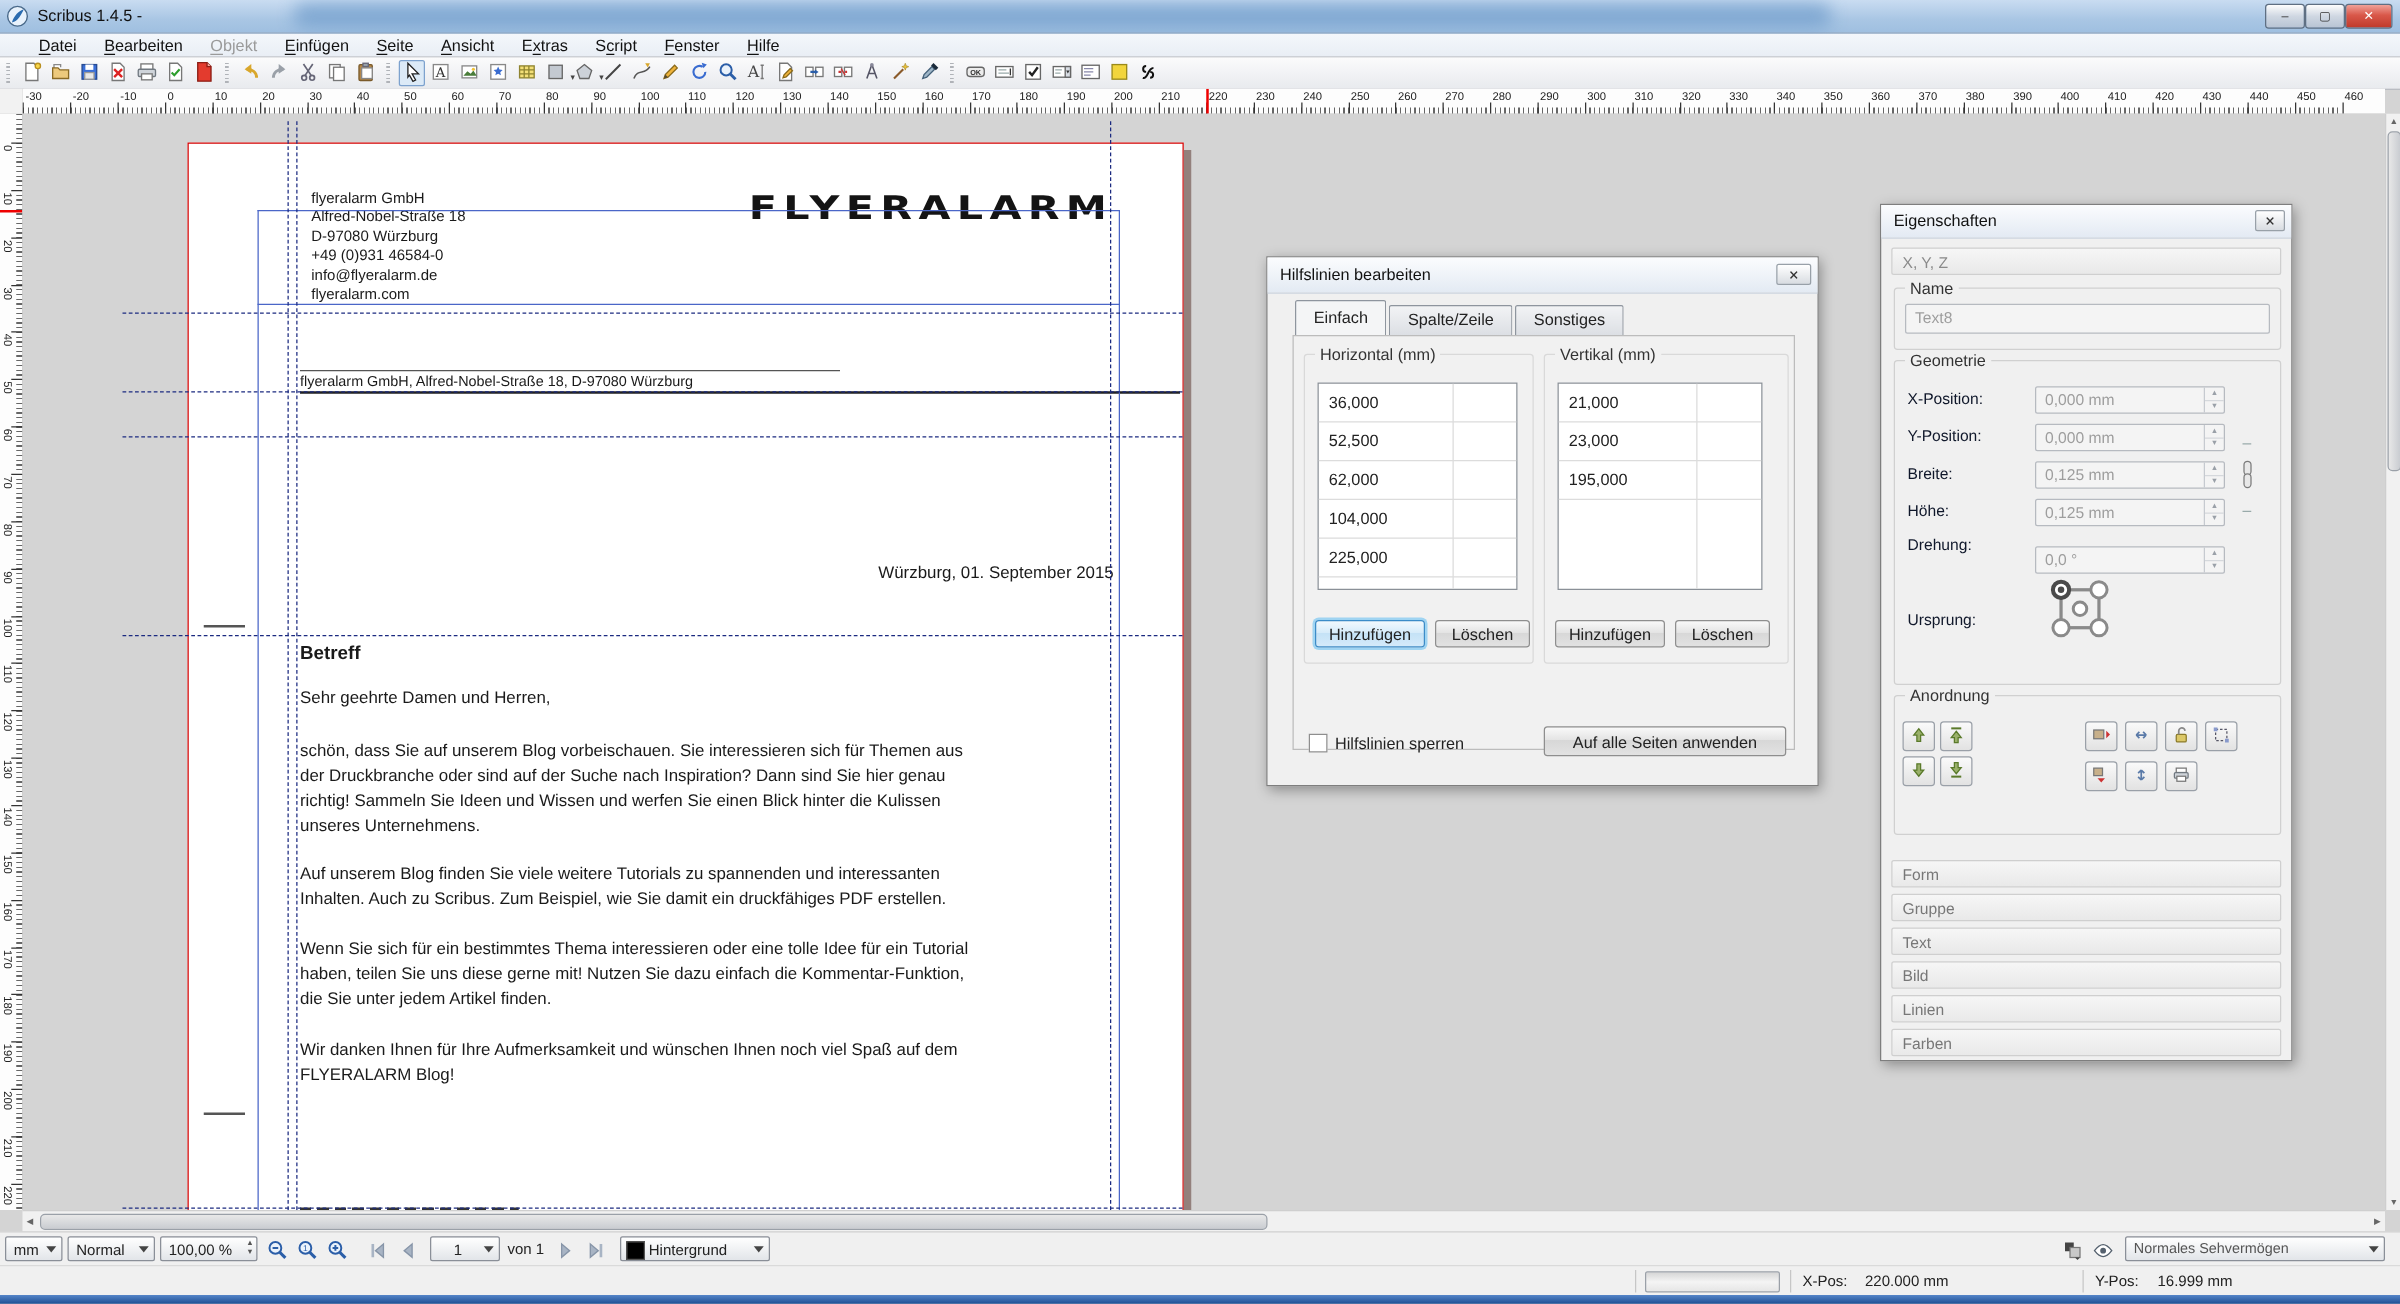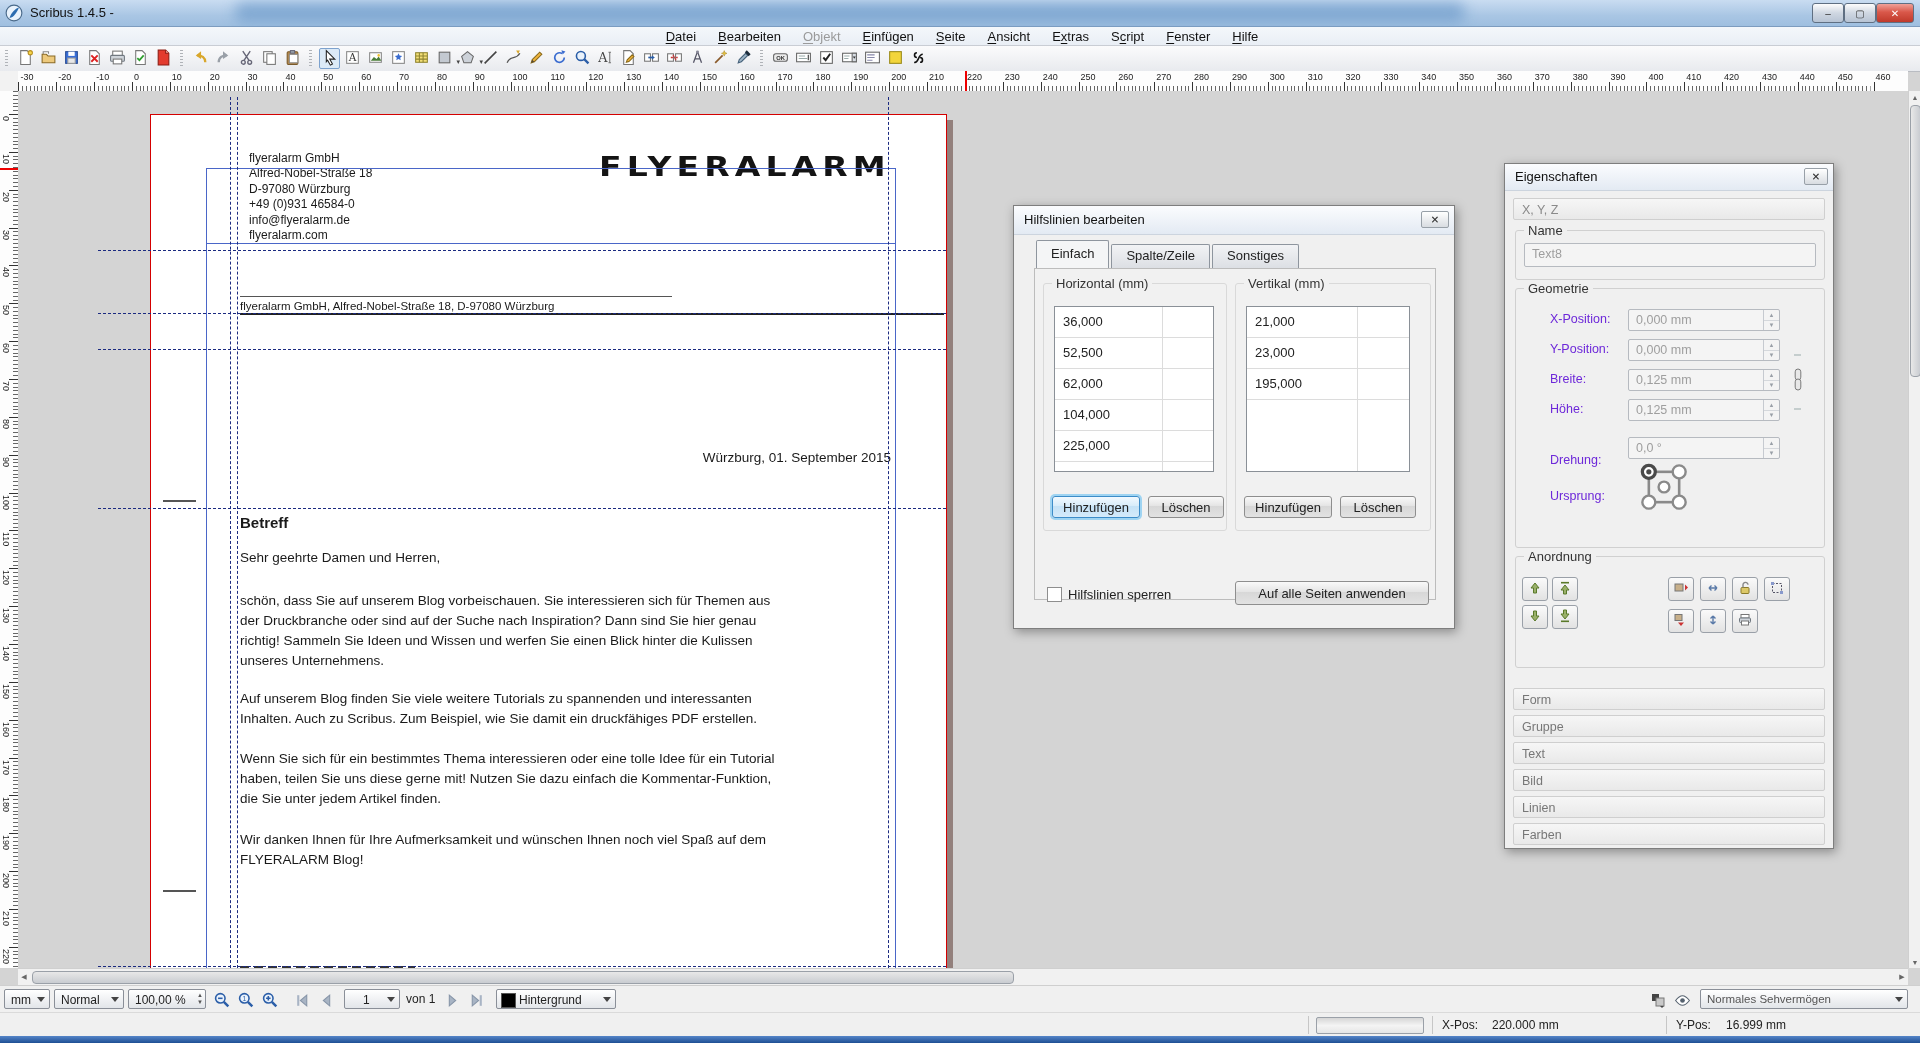--- a/index.html
+++ b/index.html
@@ -9,21 +9,21 @@
 
   
   .titlebar{left:0;top:0;width:1920px;height:26px;background:linear-gradient(#c9dcf1,#a9c6e4 60%,#9fbfe0);border-bottom:1px solid #7d9cbf;}
   .titlebar .app-icon{left:5px;top:4px;width:18px;height:18px;}
   .titlebar .title-text{left:30px;top:5px;font-size:13px;color:#111;}
   .title-blur{left:235px;top:3px;width:1230px;height:19px;background:#6f9ccb;filter:blur(7px);opacity:.75;border-radius:8px;}
   .winbtn{top:3px;height:18px;border:1px solid #5f6f82;border-radius:3px;background:linear-gradient(#fdfdfd,#cfd7e2 50%,#b8c4d4);display:flex;align-items:center;justify-content:center;font-size:10px;color:#333;}
   .winbtn.close{background:linear-gradient(#f0a198,#d9584a 45%,#c03a2b);color:#fff;}
 
   
-  .menubar{left:0;top:27px;width:1920px;height:19px;background:linear-gradient(#f4f7fb,#e9eef5);border-bottom:1px solid #c9cdd4;display:flex;align-items:center;padding-left:4px;box-sizing:border-box;justify-content:center;}
+  .menubar{left:0;top:27px;width:1920px;height:19px;background:linear-gradient(#f4f7fb,#e9eef5);border-bottom:1px solid #c9cdd4;display:flex;align-items:center;padding-left:20px;box-sizing:border-box;}
   .menu-item{padding:1px 11px;font-size:13px;color:#111;}
   .menu-item.disabled{color:#9a9a9a;}
   .menu-item u{text-underline-offset:2px;}
 
   
   .toolbar{left:0;top:46px;width:1920px;height:25px;background:linear-gradient(#fbfbfc,#e8eaee);border-bottom:1px solid #b9bcc2;display:flex;align-items:center;}
   .grip{width:3px;height:18px;margin:0 6px 0 5px;background:repeating-linear-gradient(to bottom,#b0b3b8 0 1px,transparent 1px 3px);}
   .tb-btn{width:21px;height:21px;margin:0 1px;display:flex;align-items:center;justify-content:center;border:1px solid transparent;border-radius:2px;background:transparent;padding:0;position:relative;}
   .tb-btn.pressed{background:#dceaf7;border-color:#7da2ce;}
   .tb-btn .dd{position:absolute;right:-6px;bottom:2px;font-size:7px;color:#444;}
@@ -69,21 +69,21 @@
   .grp-label{position:absolute;top:-8px;left:8px;background:#f1f1f1;padding:0 4px;font-size:13px;color:#333;}
   .glist{position:absolute;background:#fff;border:1px solid #8a9097;}
   .glist .row{height:30px;line-height:30px;padding-left:8px;font-size:13px;color:#222;border-bottom:1px solid #dcdcdc;}
   .glist .coldiv{position:absolute;top:0;bottom:0;left:68%;width:1px;background:#dcdcdc;}
   .btn{border:1px solid #8e8e8e;border-radius:3px;background:linear-gradient(#f9f9f9,#e4e4e4 45%,#d7d7d7 46%,#e2e2e2);font-size:13px;color:#222;display:flex;align-items:center;justify-content:center;font-family:"Liberation Sans",sans-serif;}
   .btn-focus{border-color:#3c8cc8;box-shadow:0 0 0 2px #9fd4f2;background:linear-gradient(#f2f9fe,#d7ecfa 45%,#c4e2f6 46%,#d4eafa);}
   .checkbox{width:13px;height:13px;background:#fff;border:1px solid #8e8e8e;}
 
   
   .hdrbar{position:absolute;height:22px;border:1px solid #cfcfcf;background:linear-gradient(#f6f6f6,#e9e9e9);font-size:12.5px;color:#8a8a8a;line-height:22px;padding-left:8px;box-sizing:border-box;border-radius:2px;}
-  .plabel{position:absolute;font-size:12.5px;color:#6d28d9;margin-left:24px;}
+  .plabel{position:absolute;font-size:12.5px;color:#0f172a;}
   .spin{position:absolute;height:22px;width:152px;border:1px solid #b6bac0;background:#f4f4f4;border-radius:2px;box-sizing:border-box;text-decoration:underline;}
   .spin .val{position:absolute;left:7px;top:3px;font-size:12.5px;color:#9e9e9e;}
   .spin .arrows{position:absolute;right:0;top:0;bottom:0;width:15px;border-left:1px solid #c6cad0;display:flex;flex-direction:column;}
   .spin .arrows div{flex:1;display:flex;align-items:center;justify-content:center;font-size:6px;color:#9aa0a8;border-bottom:1px solid #d5d8dc;}
   .spin .arrows div:last-child{border-bottom:none;}
   .sq-btn{position:absolute;width:26px;height:24px;border:1px solid #9aa0a8;border-radius:3px;background:linear-gradient(#fafafa,#e2e2e2);display:flex;align-items:center;justify-content:center;padding:0;}
 
   
   .statusbar1{left:0;top:985px;width:1920px;height:27px;background:#f0f0f0;border-top:1px solid #cfcfcf;}
   .statusbar2{left:0;top:1012px;width:1920px;height:24px;background:#f0f0f0;border-top:1px solid #dadada;}
@@ -674,21 +674,21 @@
             </span>
           </div>
           <span class="plabel" style="left: 10px; top: 113px;">Höhe:</span>
           <div class="spin" style="left: 112px; top: 110px;">
             <span class="val">0,125 mm</span>
             <span class="arrows">
               <div>▲</div>
               <div>▼</div>
             </span>
           </div>
-          <span class="plabel" style="left: 10px; top: 164px; text-align: right;">Drehung:</span>
+          <span class="plabel" style="left: 10px; top: 140px; text-align: right;">Drehung:</span>
           <div class="spin" style="left: 112px; top: 148px;">
             <span class="val">0,0 °</span>
             <span class="arrows">
               <div>▲</div>
               <div>▼</div>
             </span>
           </div>
         </div>
       <span class="plabel" style="left:10px;top:200px;">Ursprung:</span>
       <span class="abs" style="left:122px;top:172px;">

